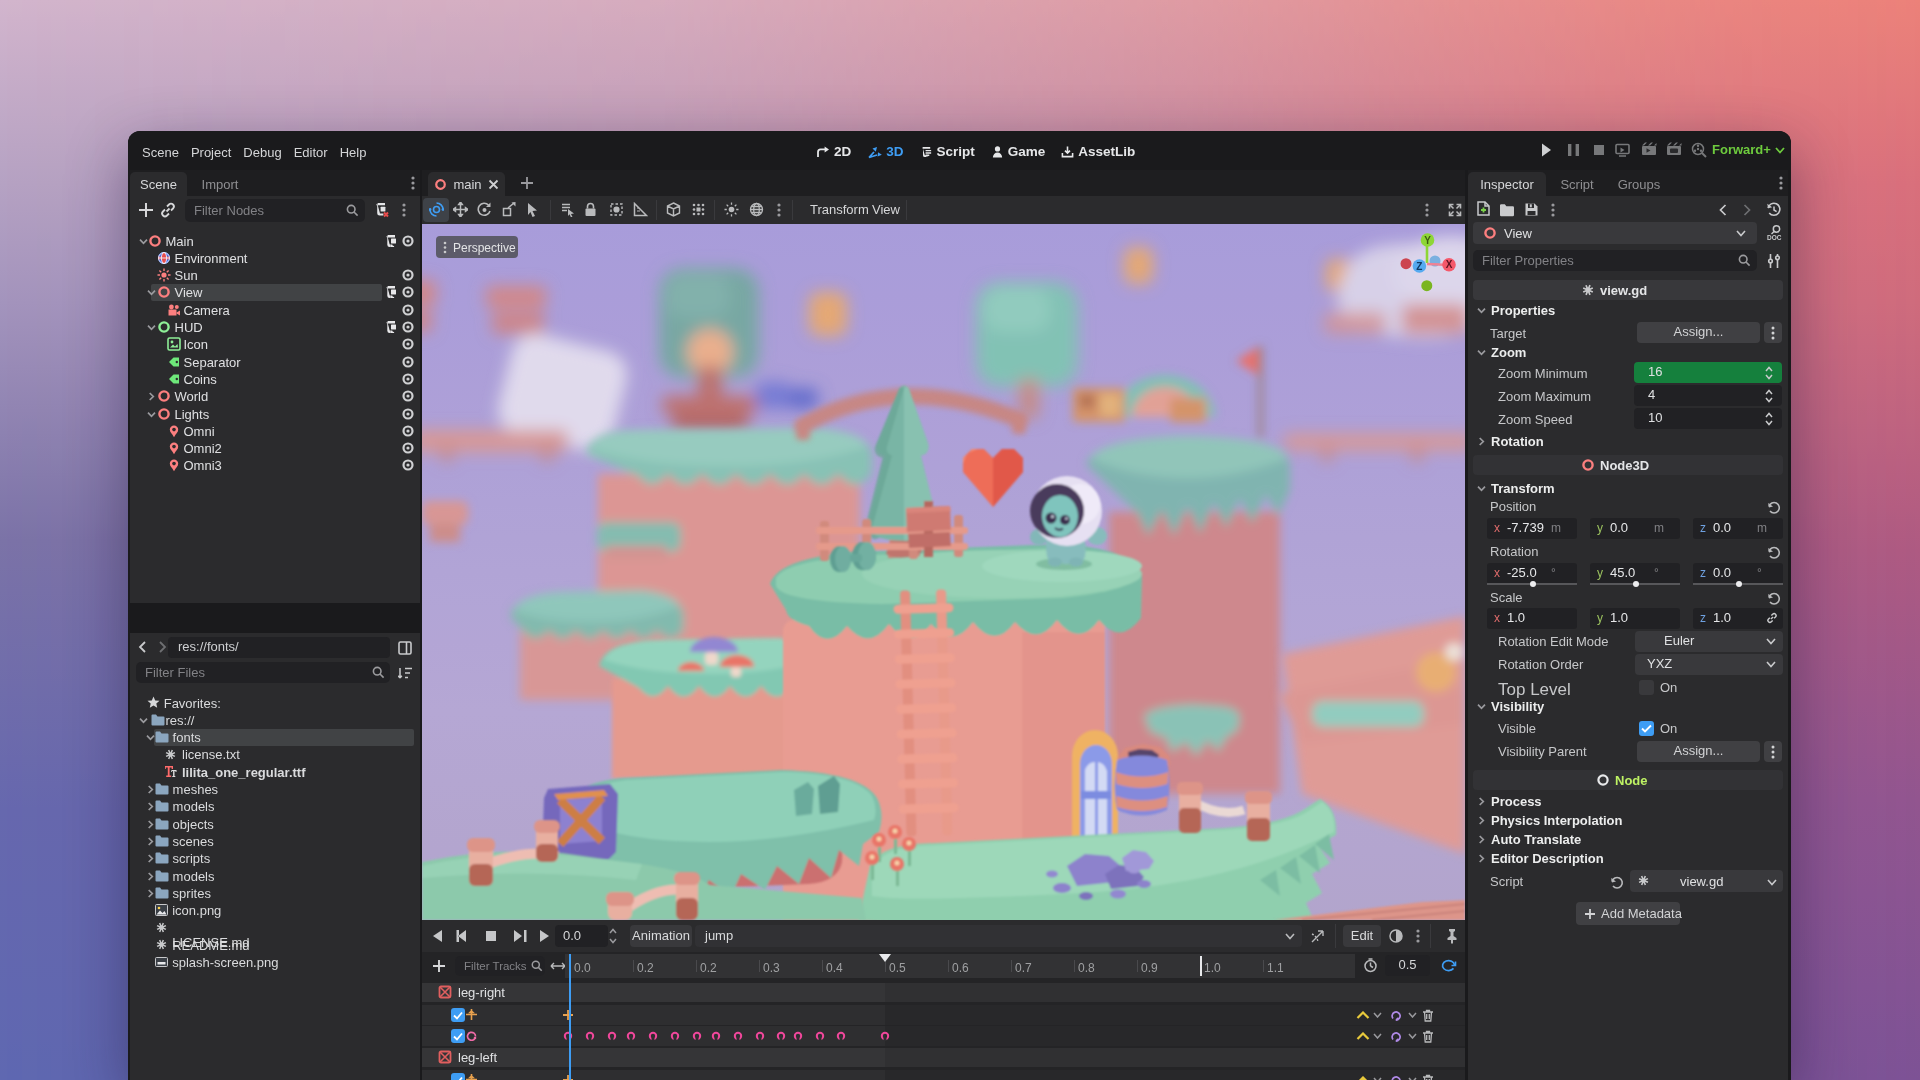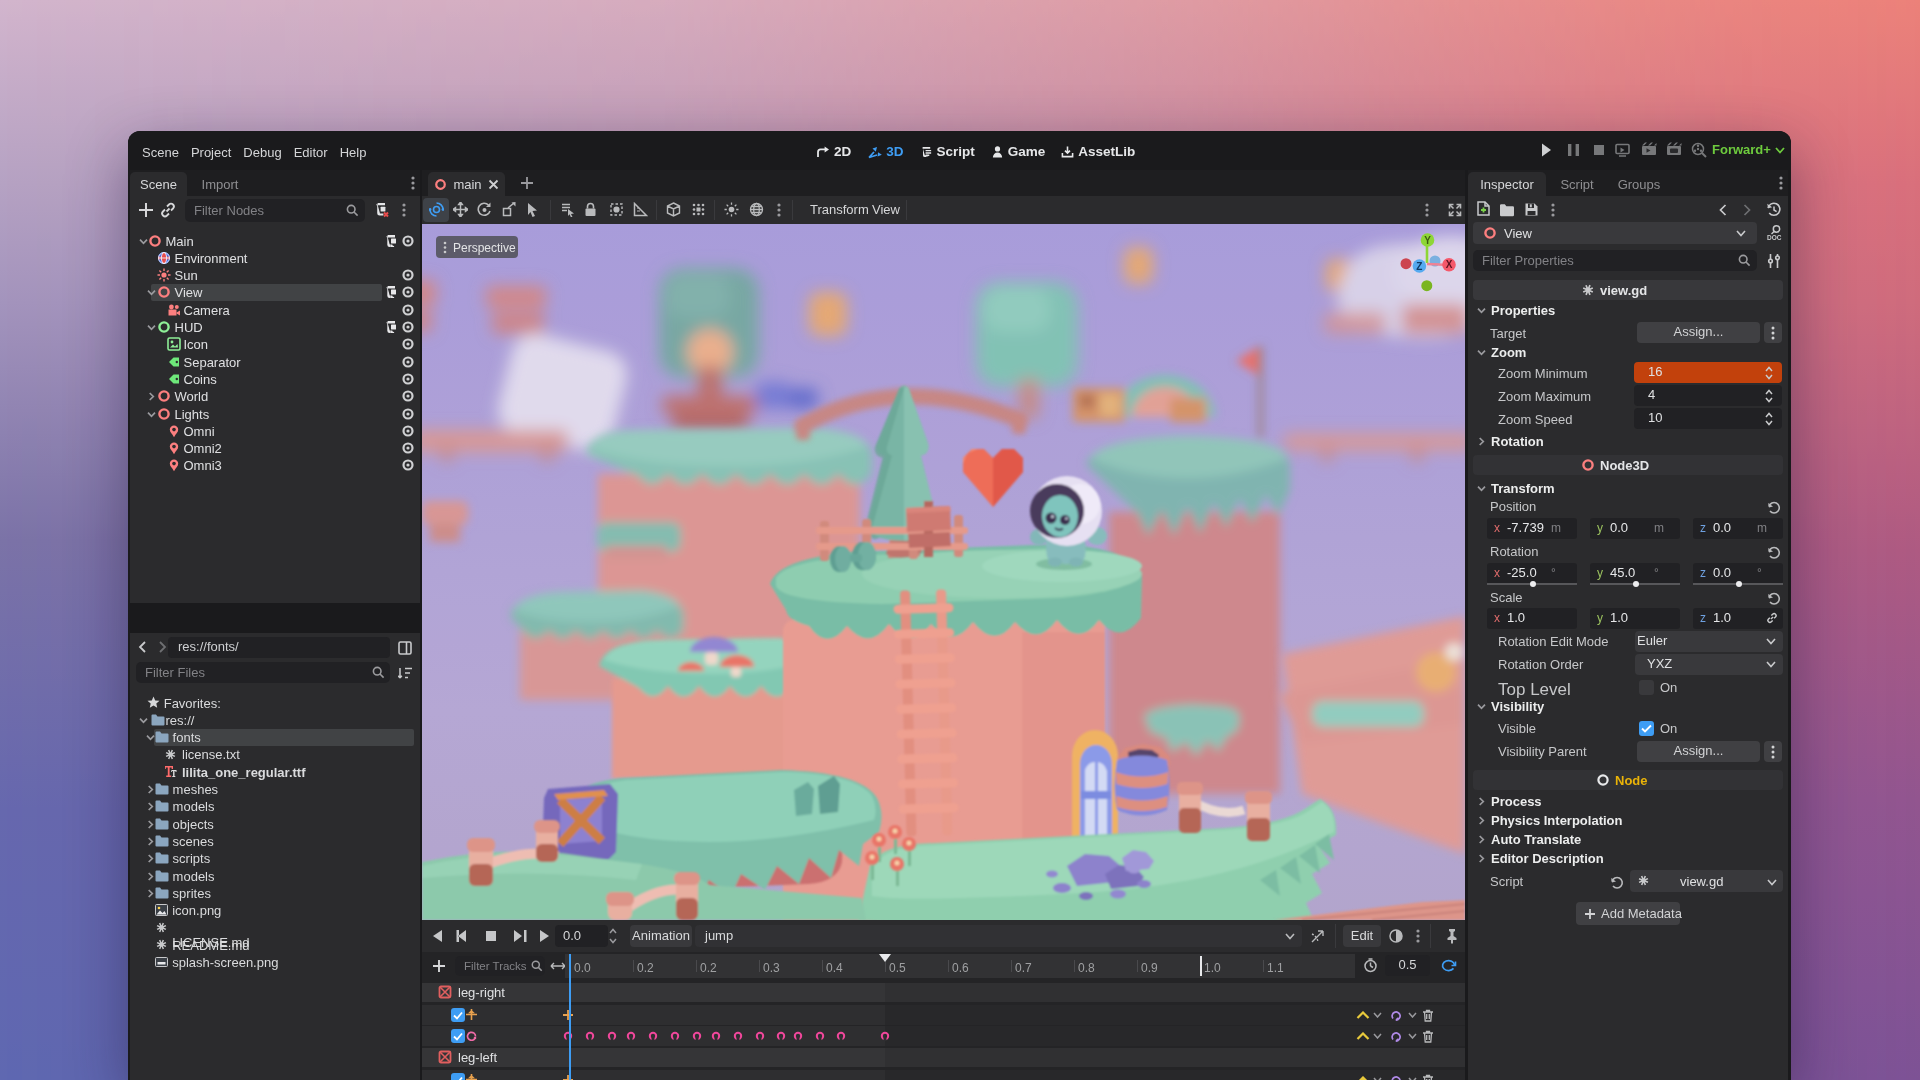--- a/index.html
+++ b/index.html
@@ -1206,21 +1206,21 @@
           <circle cx="2" cy="2" r="1.5"></circle>
           <circle cx="2" cy="7" r="1.5"></circle>
           <circle cx="2" cy="12" r="1.5"></circle>
         </g>
       </svg>
     <svg width="9" height="9" viewBox="0 0 9 9" style="left:9px;top:152px;">
         <path d="M1 2.7 L4.5 6.3 8 2.7" stroke="#9a9a9e" stroke-width="1.7" fill="none"></path>
       </svg>
       <div class="abs" style="left:23px;top:149px;color:#eceded;font-size:13px;font-weight:bold;">Zoom</div>
     <div class="abs" style="left:30px;top:170px;color:#c6c7c9;font-size:13px;">Zoom Minimum</div>
-    <div class="abs" style="left:166px;top:166px;width:148px;height:21px;background:#c2410c;border-radius:4px;color:#dfe0e2;font-size:13px;padding:2px 0 0 14px;">16</div>
+    <div class="abs" style="left:166px;top:166px;width:148px;height:21px;background:#15803d;border-radius:4px;color:#dfe0e2;font-size:13px;padding:2px 0 0 14px;">16</div>
       <svg width="10" height="14" viewBox="0 0 10 14" style="left:296px;top:170px;">
         <path d="M2 5 L5 1.5 8 5 M2 9 L5 12.5 8 9" stroke="#c9cacc" stroke-width="1.5" fill="none"></path>
       </svg>
     <div class="abs" style="left:30px;top:193px;color:#c6c7c9;font-size:13px;">Zoom Maximum</div>
     <div class="abs" style="left:166px;top:189px;width:148px;height:21px;background:#212124;border-radius:4px;color:#dfe0e2;font-size:13px;padding:2px 0 0 14px;">4</div>
       <svg width="10" height="14" viewBox="0 0 10 14" style="left:296px;top:193px;">
         <path d="M2 5 L5 1.5 8 5 M2 9 L5 12.5 8 9" stroke="#c9cacc" stroke-width="1.5" fill="none"></path>
       </svg>
     <div class="abs" style="left:30px;top:216px;color:#c6c7c9;font-size:13px;">Zoom Speed</div>
     <div class="abs" style="left:166px;top:212px;width:148px;height:21px;background:#212124;border-radius:4px;color:#dfe0e2;font-size:13px;padding:2px 0 0 14px;">10</div>
@@ -1295,21 +1295,21 @@
       <div class="abs" style="left:232px;top:415px;color:#6fa1e0;font-size:12px;">z</div>
       <div class="abs" style="left:245px;top:414px;color:#e6e7e9;font-size:13px;">1.0</div>
       <svg width="14" height="14" viewBox="0 0 20 20" style="left:297px;top:415px;">
         <g stroke="#c9cacc" stroke-width="2" fill="none">
           <path d="M8.5 11.5 L11.5 8.5"></path>
           <path d="M9 6.5 l2-2 a2.8 2.8 0 0 1 4 4 l-2 2"></path>
           <path d="M11 13.5 l-2 2 a2.8 2.8 0 0 1 -4 -4 l2-2"></path>
         </g>
       </svg>
     <div class="abs" style="left:30px;top:438px;color:#c6c7c9;font-size:13px;">Rotation Edit Mode</div>
-    <div class="abs" style="left:167px;top:435px;width:148px;height:21px;background:#39393c;border-radius:4px;color:#dfe0e2;font-size:13px;padding:2px 0 0 2px;">Euler</div>
+    <div class="abs" style="left:167px;top:435px;width:148px;height:21px;background:#39393c;border-radius:4px;color:#dfe0e2;font-size:13px;padding:2px 0 0 29px;">Euler</div>
       <svg width="10" height="7" viewBox="0 0 10 7" style="left:298px;top:442px;">
         <path d="M1 1 L5 5.5 9 1" stroke="#c9cacc" stroke-width="1.6" fill="none"></path>
       </svg>
     <div class="abs" style="left:30px;top:461px;color:#c6c7c9;font-size:13px;">Rotation Order</div>
     <div class="abs" style="left:167px;top:458px;width:148px;height:21px;background:#39393c;border-radius:4px;color:#dfe0e2;font-size:13px;padding:2px 0 0 12px;">YXZ</div>
       <svg width="10" height="7" viewBox="0 0 10 7" style="left:298px;top:465px;">
         <path d="M1 1 L5 5.5 9 1" stroke="#c9cacc" stroke-width="1.6" fill="none"></path>
       </svg>
     <div class="abs" style="left:30px;top:484px;color:#c6c7c9;font-size:17px;">Top Level</div>
     <div class="abs" style="left:171px;top:484px;width:15px;height:15px;background:#39393c;border-radius:3px;"></div>
@@ -1331,21 +1331,21 @@
         <g fill="#d2d3d5">
           <circle cx="2" cy="2" r="1.5"></circle>
           <circle cx="2" cy="7" r="1.5"></circle>
           <circle cx="2" cy="12" r="1.5"></circle>
         </g>
       </svg>
     <div class="abs" style="left:5px;top:574px;width:310px;height:20px;background:#323235;border-radius:4px;"></div>
     <svg width="14" height="14" viewBox="0 0 14 14" style="left:128px;top:577px;">
         <circle cx="7" cy="7" r="4.6" fill="none" stroke="#e8e9eb" stroke-width="2.2"></circle>
       </svg>
-    <div class="abs" style="left:147px;top:577px;color:#eab308;font-size:13px;font-weight:bold;">Node</div>
+    <div class="abs" style="left:147px;top:577px;color:#bef264;font-size:13px;font-weight:bold;">Node</div>
     <svg width="9" height="9" viewBox="0 0 9 9" style="left:9px;top:601px;">
         <path d="M2.7 1 L6.3 4.5 2.7 8" stroke="#9a9a9e" stroke-width="1.7" fill="none"></path>
       </svg>
       <div class="abs" style="left:23px;top:598px;color:#eceded;font-size:13px;font-weight:bold;">Process</div>
     <svg width="9" height="9" viewBox="0 0 9 9" style="left:9px;top:620px;">
         <path d="M2.7 1 L6.3 4.5 2.7 8" stroke="#9a9a9e" stroke-width="1.7" fill="none"></path>
       </svg>
       <div class="abs" style="left:23px;top:617px;color:#eceded;font-size:13px;font-weight:bold;">Physics Interpolation</div>
     <svg width="9" height="9" viewBox="0 0 9 9" style="left:9px;top:639px;">
         <path d="M2.7 1 L6.3 4.5 2.7 8" stroke="#9a9a9e" stroke-width="1.7" fill="none"></path>

